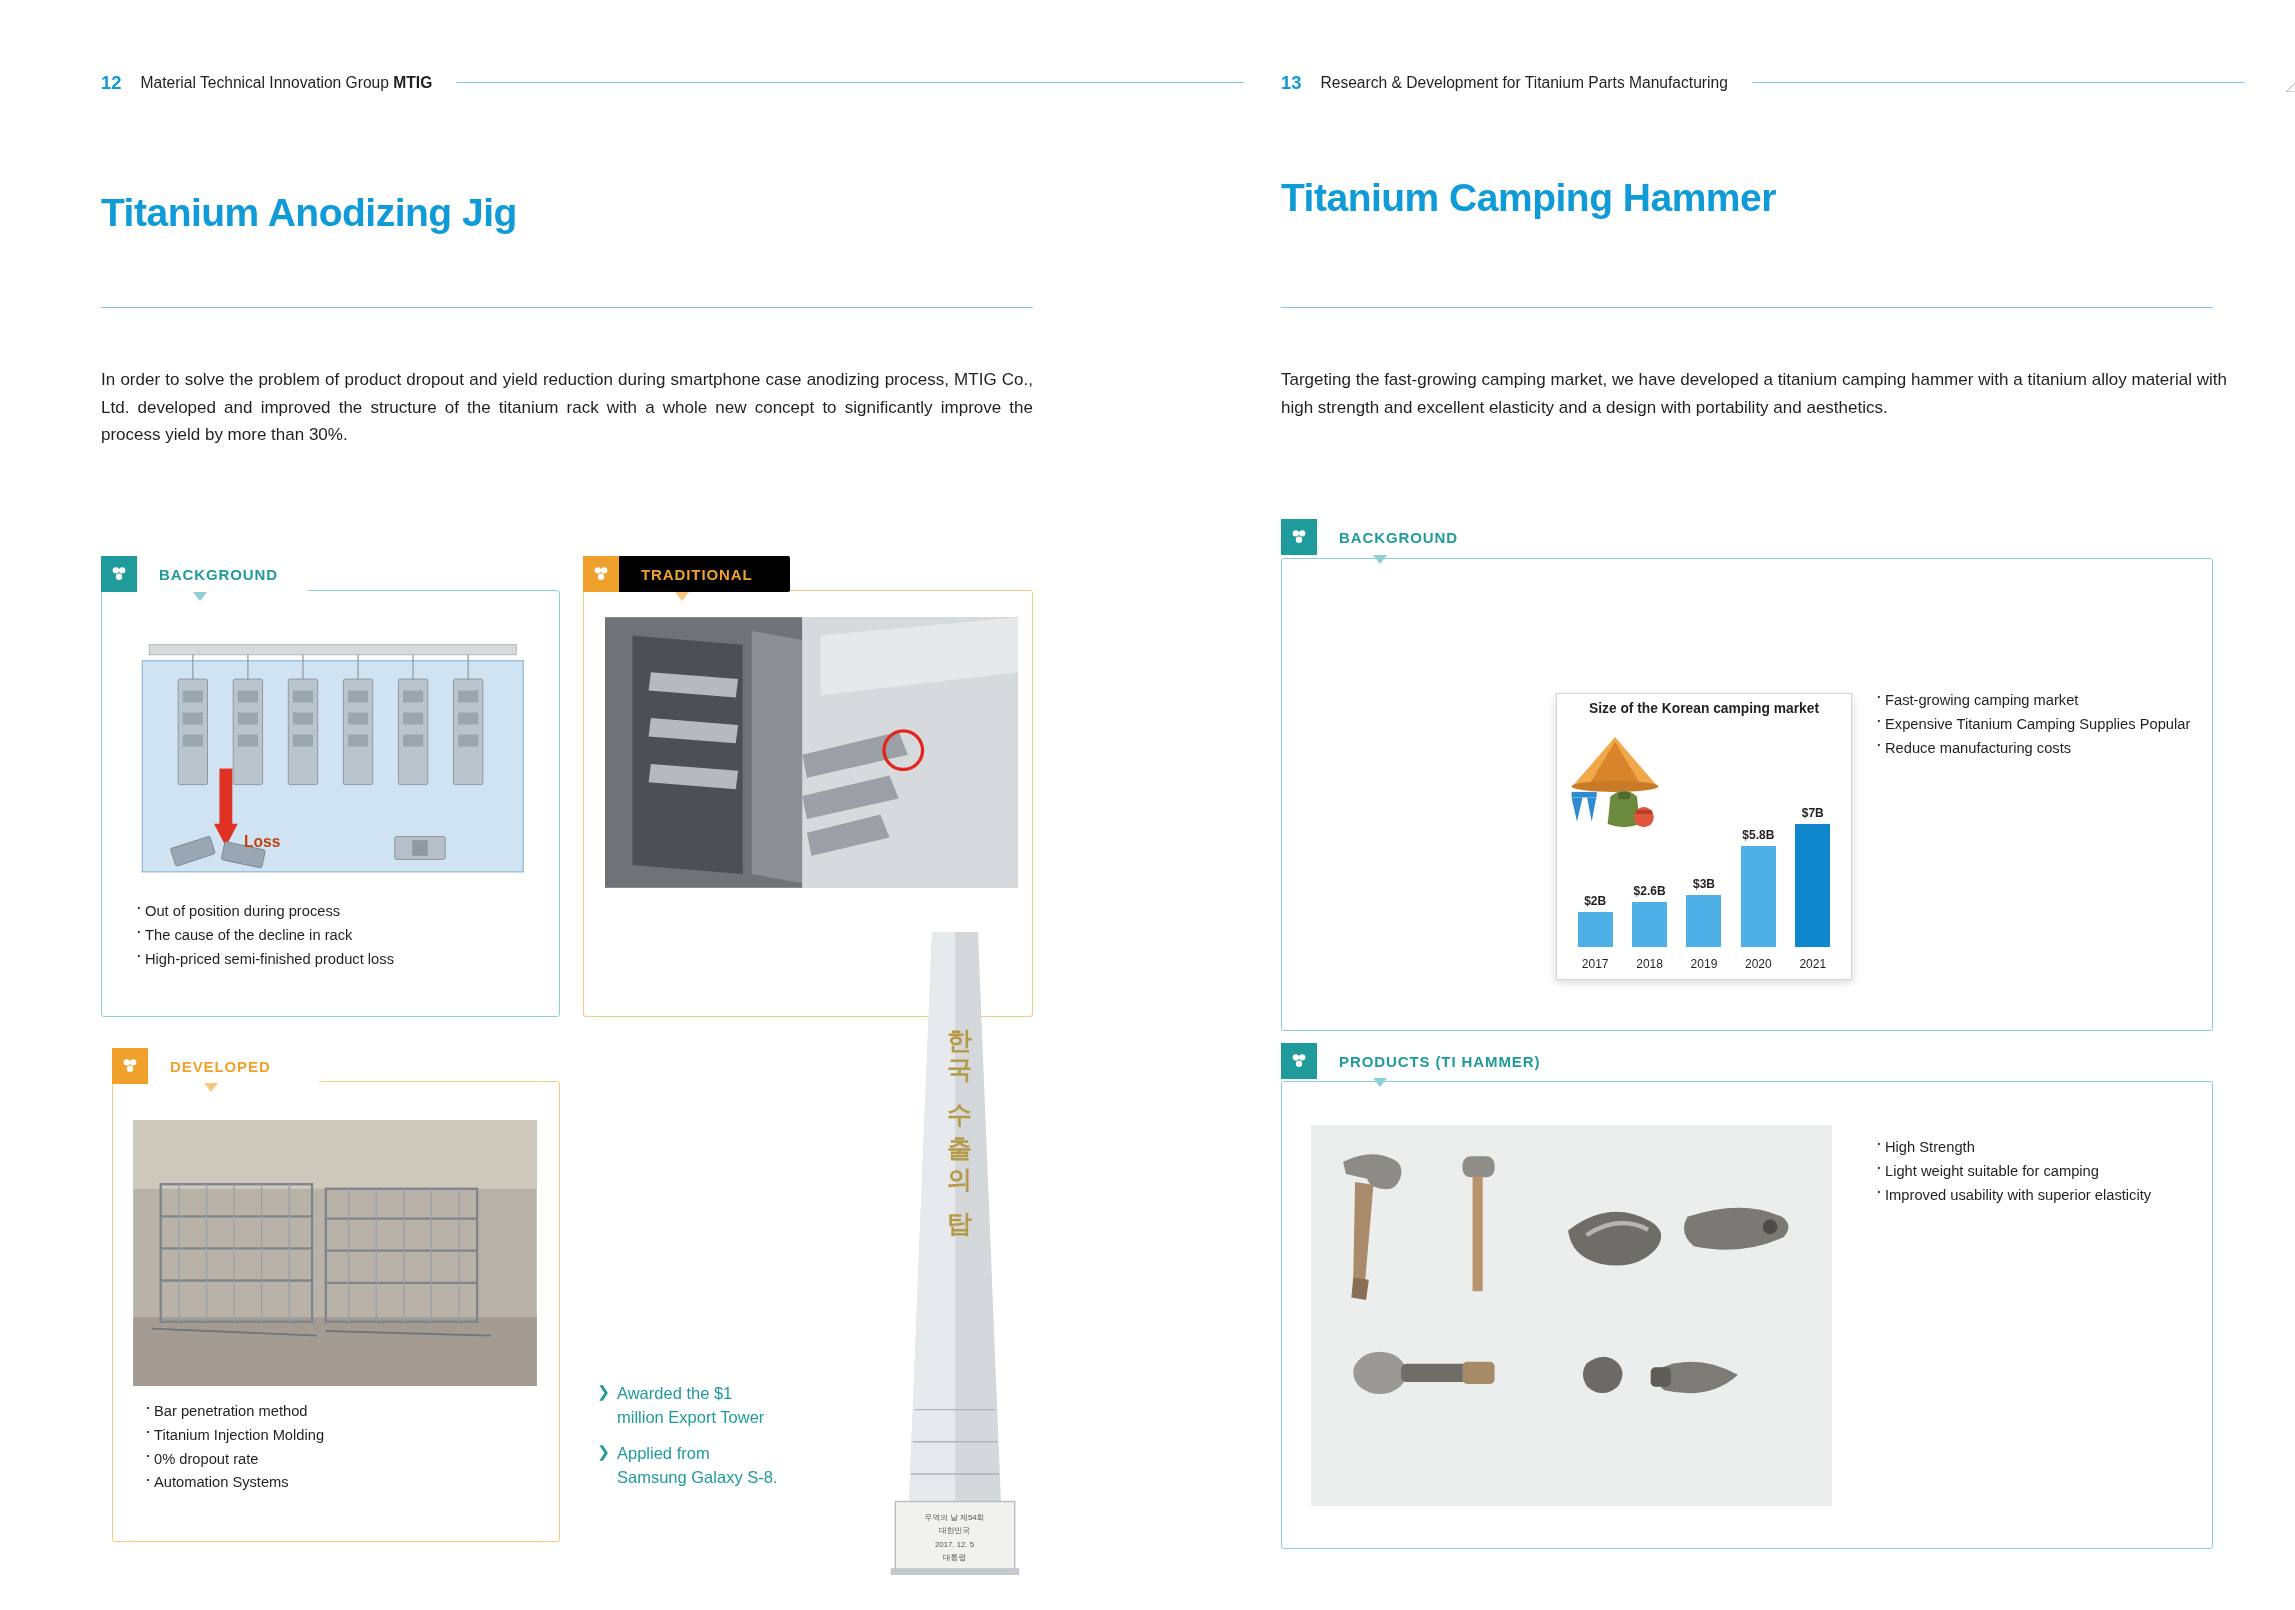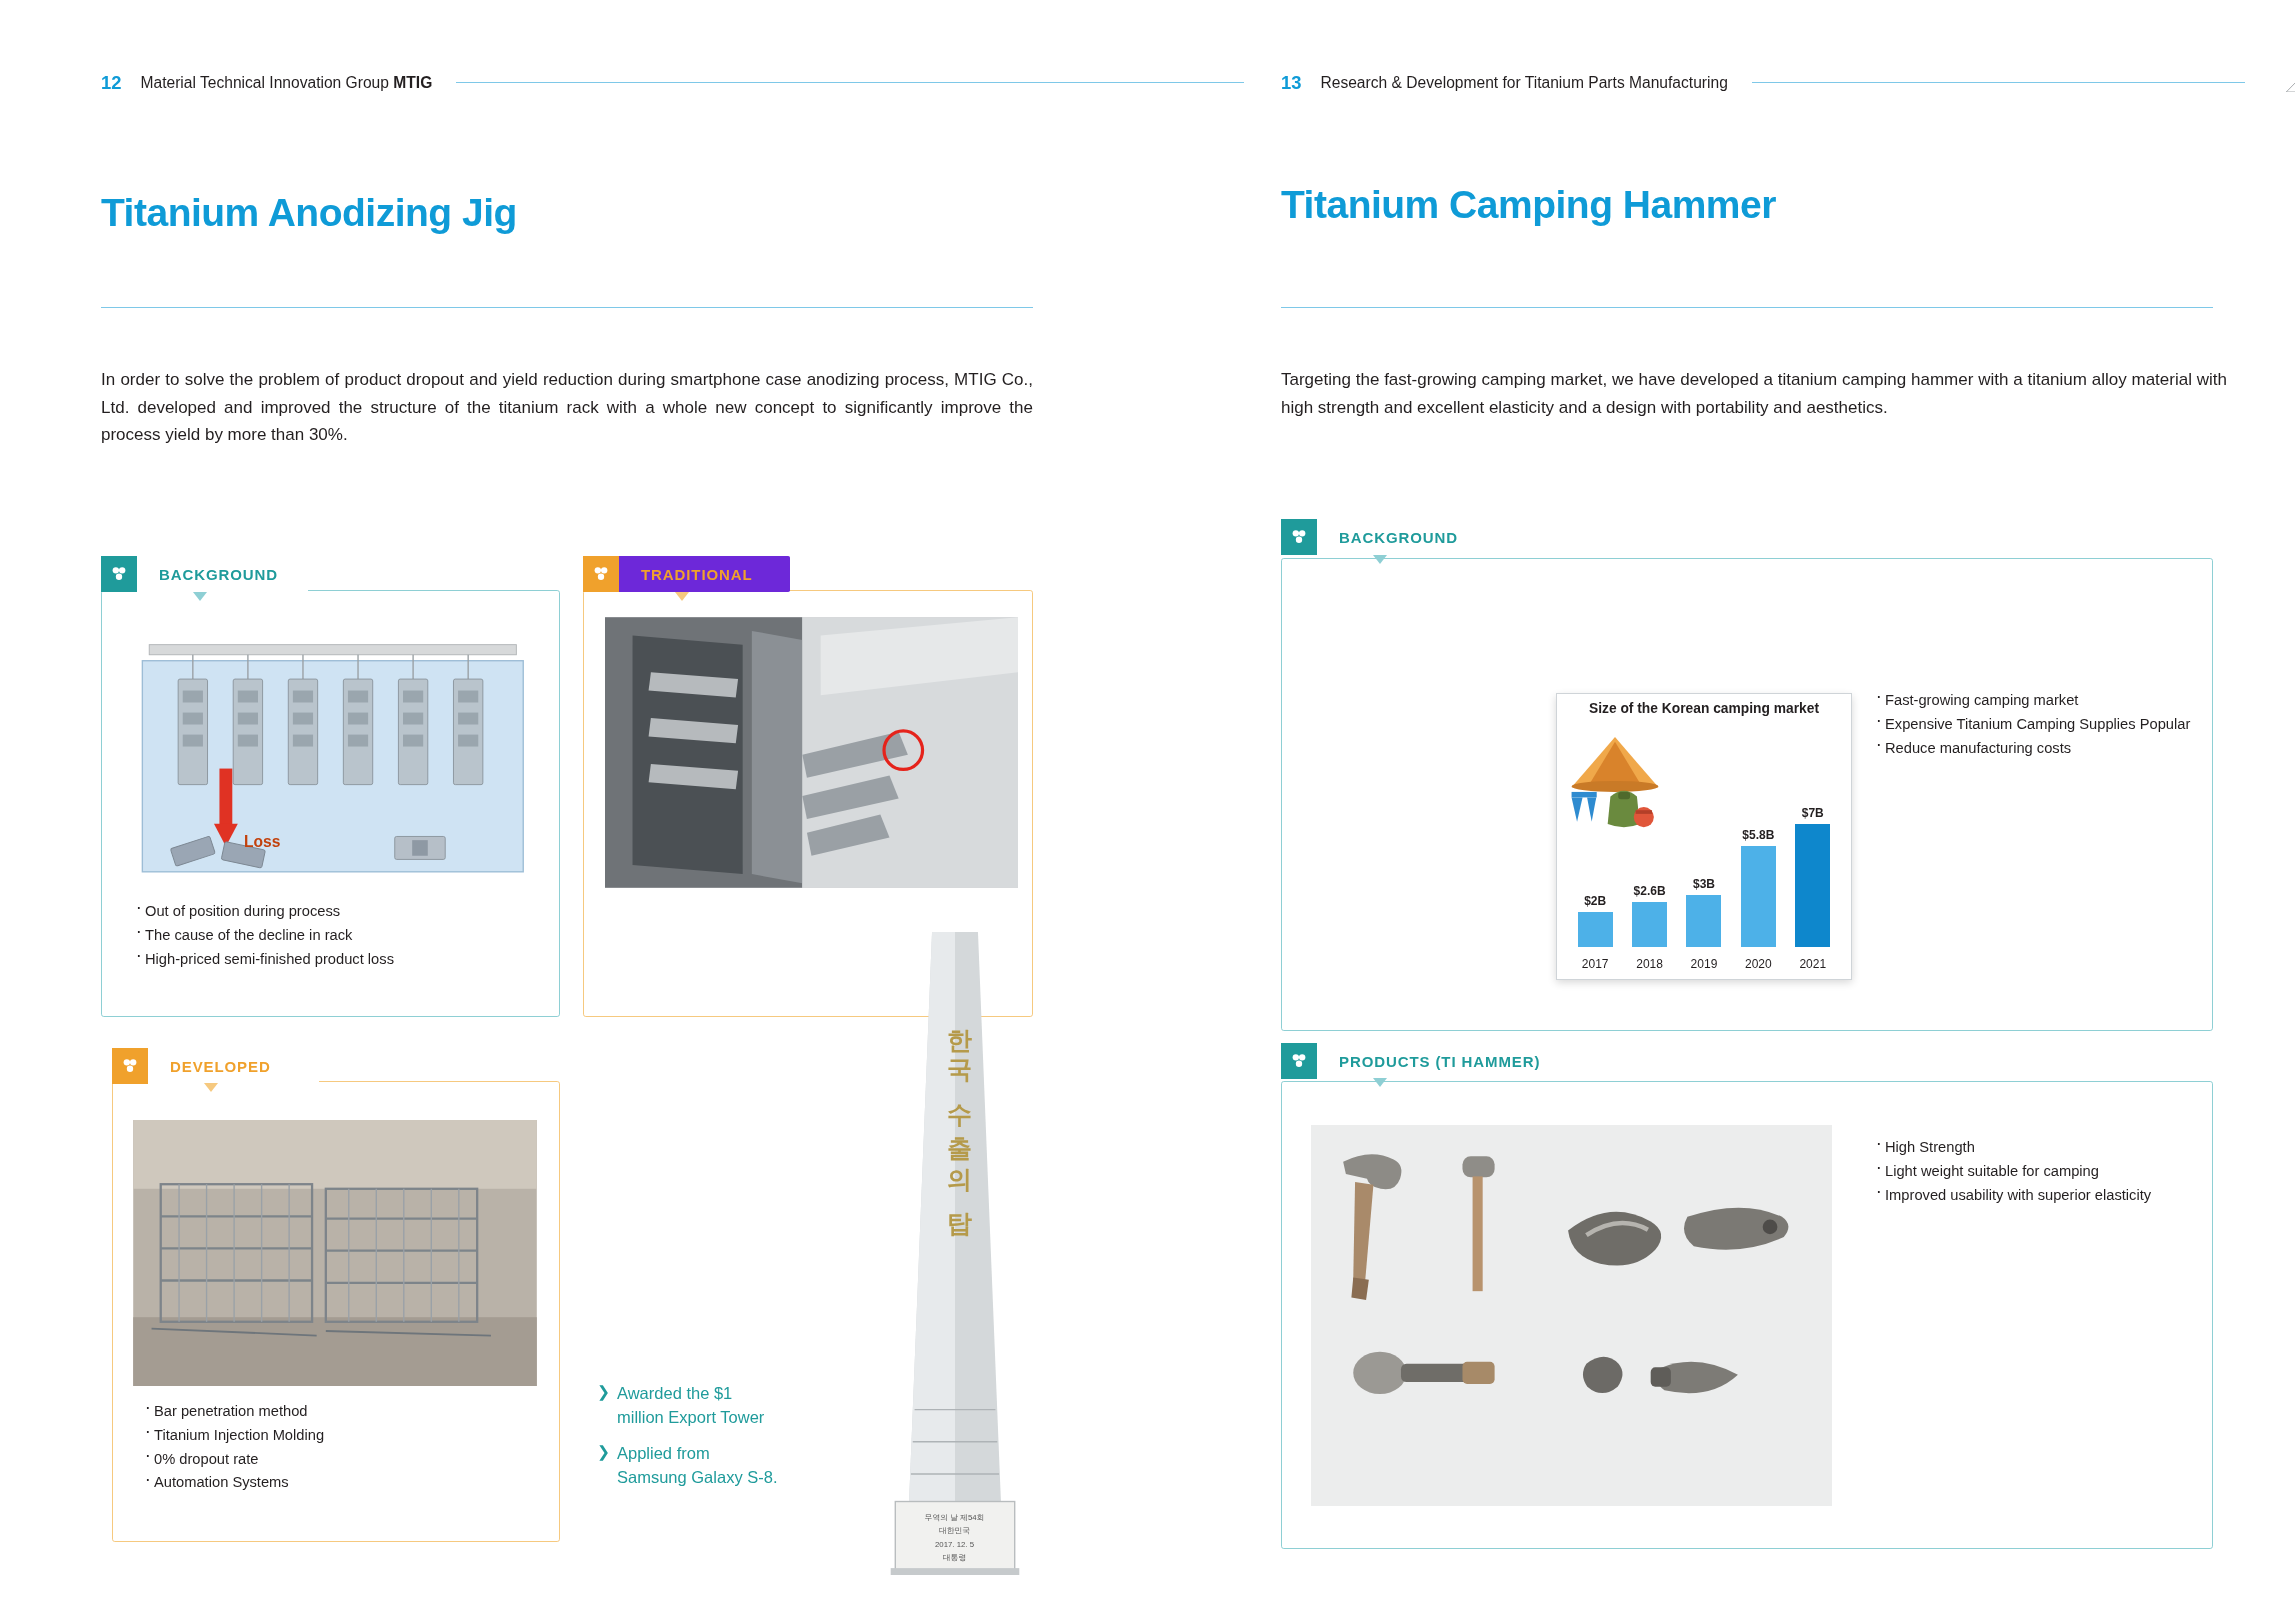--- a/index.html
+++ b/index.html
@@ -195,21 +195,21 @@
 
   <div class="bullets" style="left:133px;top:900px;width:404px;">
     <ul>
       <li>Out of position during process</li>
       <li>The cause of the decline in rack</li>
       <li>High-priced semi-finished product loss</li>
     </ul>
   </div>
 
   <div class="panel orange" style="left:583px;top:590px;width:450px;height:427px;"></div>
-  <div class="tab orange" style="left:583px;top:556px;width:207px;background:#6d28d9;">
+  <div class="tab orange" style="left:583px;top:556px;width:207px;background:#000000;">
     <span class="ico">
       <svg width="20" height="20" viewBox="0 0 44 44" fill="#ffffff">
         <circle cx="15" cy="14" r="7"></circle>
           <circle cx="29" cy="14" r="7"></circle>
           <circle cx="22" cy="28" r="7"></circle>
         <rect x="13" y="12" width="18" height="3"></rect>
       </svg>
     </span>
     <span class="lbl">TRADITIONAL</span>
   </div>
@@ -320,21 +320,21 @@
       <span class="t">Awarded the $1
 million Export Tower</span>
     </div>
     <div class="row">
       <span class="bullet">❯</span>
       <span class="t">Applied from
 Samsung Galaxy S-8.</span>
     </div>
   </div>
 
-  <h1 class="title" style="left:1281px;top:157px;text-align:right;">Titanium Camping Hammer</h1>
+  <h1 class="title" style="left:1281px;top:150px;text-align:right;">Titanium Camping Hammer</h1>
   <div class="titlerule" style="left:1281px;top:307px;width:932px;"></div>
 
   <p class="intro" style="left:1281px;top:349px;width:946px;">Targeting the fast-growing camping market, we have developed a titanium camping hammer with a titanium alloy material with high strength and excellent elasticity and a design with portability and aesthetics.</p>
 
   <div class="panel teal" style="left:1281px;top:558px;width:932px;height:473px;"></div>
   <div class="tab teal" style="left:1281px;top:519px;width:207px;background:#fff;">
     <span class="ico">
       <svg width="20" height="20" viewBox="0 0 44 44" fill="#ffffff">
         <circle cx="15" cy="14" r="7"></circle>
           <circle cx="29" cy="14" r="7"></circle>

